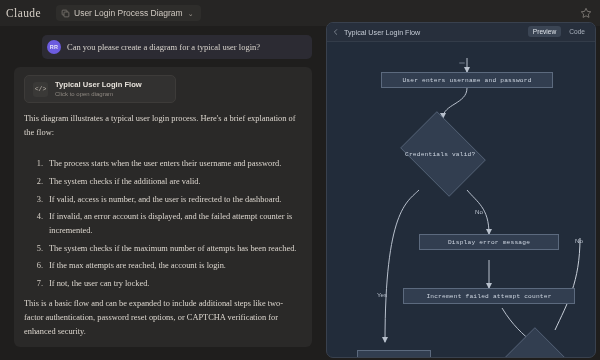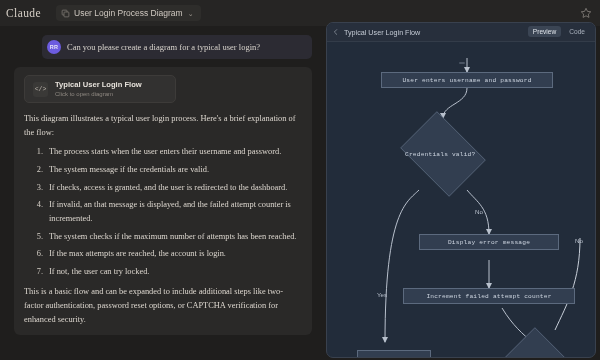--- a/index.html
+++ b/index.html
@@ -89,21 +89,21 @@
   }
   .artifact .atitle {
     font-family: "Liberation Sans", sans-serif;
     font-size: 7.6px; font-weight: bold; color: #e6e1da; line-height: 1.3;
   }
   .artifact .asub {
     font-family: "Liberation Sans", sans-serif;
     font-size: 6px; color: #8e8881; line-height: 1.4;
   }
 
-  #explain { margin: 9px 0 6px 0; }
+  #explain { margin: 9px 0 18px 0; }
   #steps { list-style: none; margin: 0 0 7px 0; }
   #steps li {
     display: flex; gap: 6px; margin-bottom: 4px;
     padding-left: 10px;
   }
   #steps li .num { flex: 0 0 auto; width: 9px; text-align: right; color: #d5cfc7; }
   #steps li .txt { flex: 1 1 auto; }
 
   
   #panel {
@@ -206,29 +206,29 @@
 
       <p id="explain">This diagram illustrates a typical user login process. Here's a brief explanation of the flow:</p>
 
       <ol id="steps">
         <li>
           <span class="num">1.</span>
           <span class="txt">The process starts when the user enters their username and password.</span>
         </li>
         <li>
           <span class="num">2.</span>
-          <span class="txt">The system message if the credentials are valid.</span>
+          <span class="txt">The system checks if the additional are valid.</span>
         </li>
         <li>
           <span class="num">3.</span>
-          <span class="txt">If checks, access is granted, and the user is redirected to the dashboard.</span>
+          <span class="txt">If valid, access is number, and the user is redirected to the dashboard.</span>
         </li>
         <li>
           <span class="num">4.</span>
-          <span class="txt">If invalid, an that message is displayed, and the failed attempt counter is incremented.</span>
+          <span class="txt">If invalid, an error account is displayed, and the failed attempt counter is incremented.</span>
         </li>
         <li>
           <span class="num">5.</span>
           <span class="txt">The system checks if the maximum number of attempts has been reached.</span>
         </li>
         <li>
           <span class="num">6.</span>
           <span class="txt">If the max attempts are reached, the account is login.</span>
         </li>
         <li>

